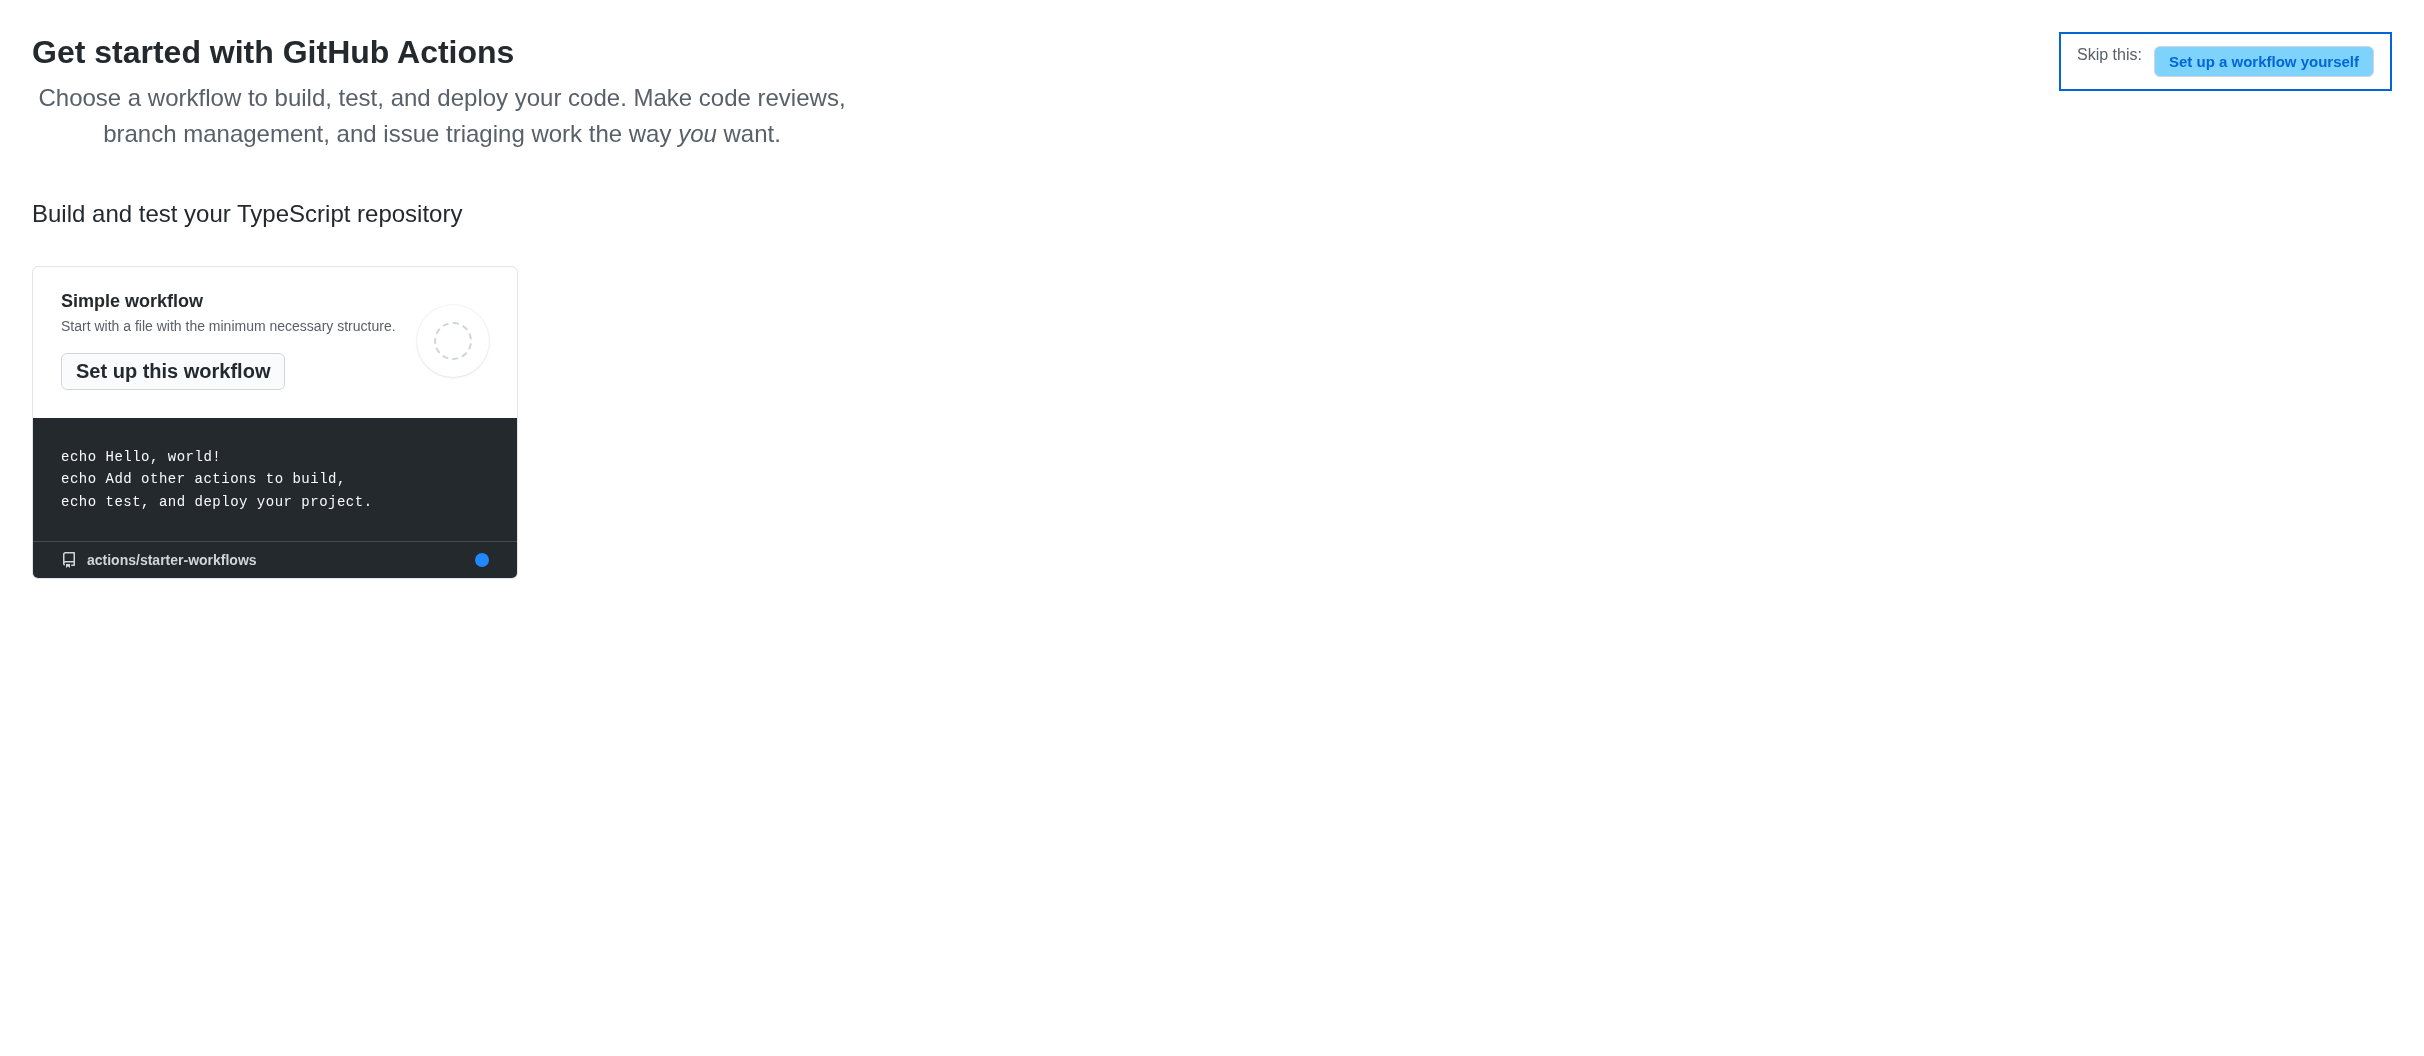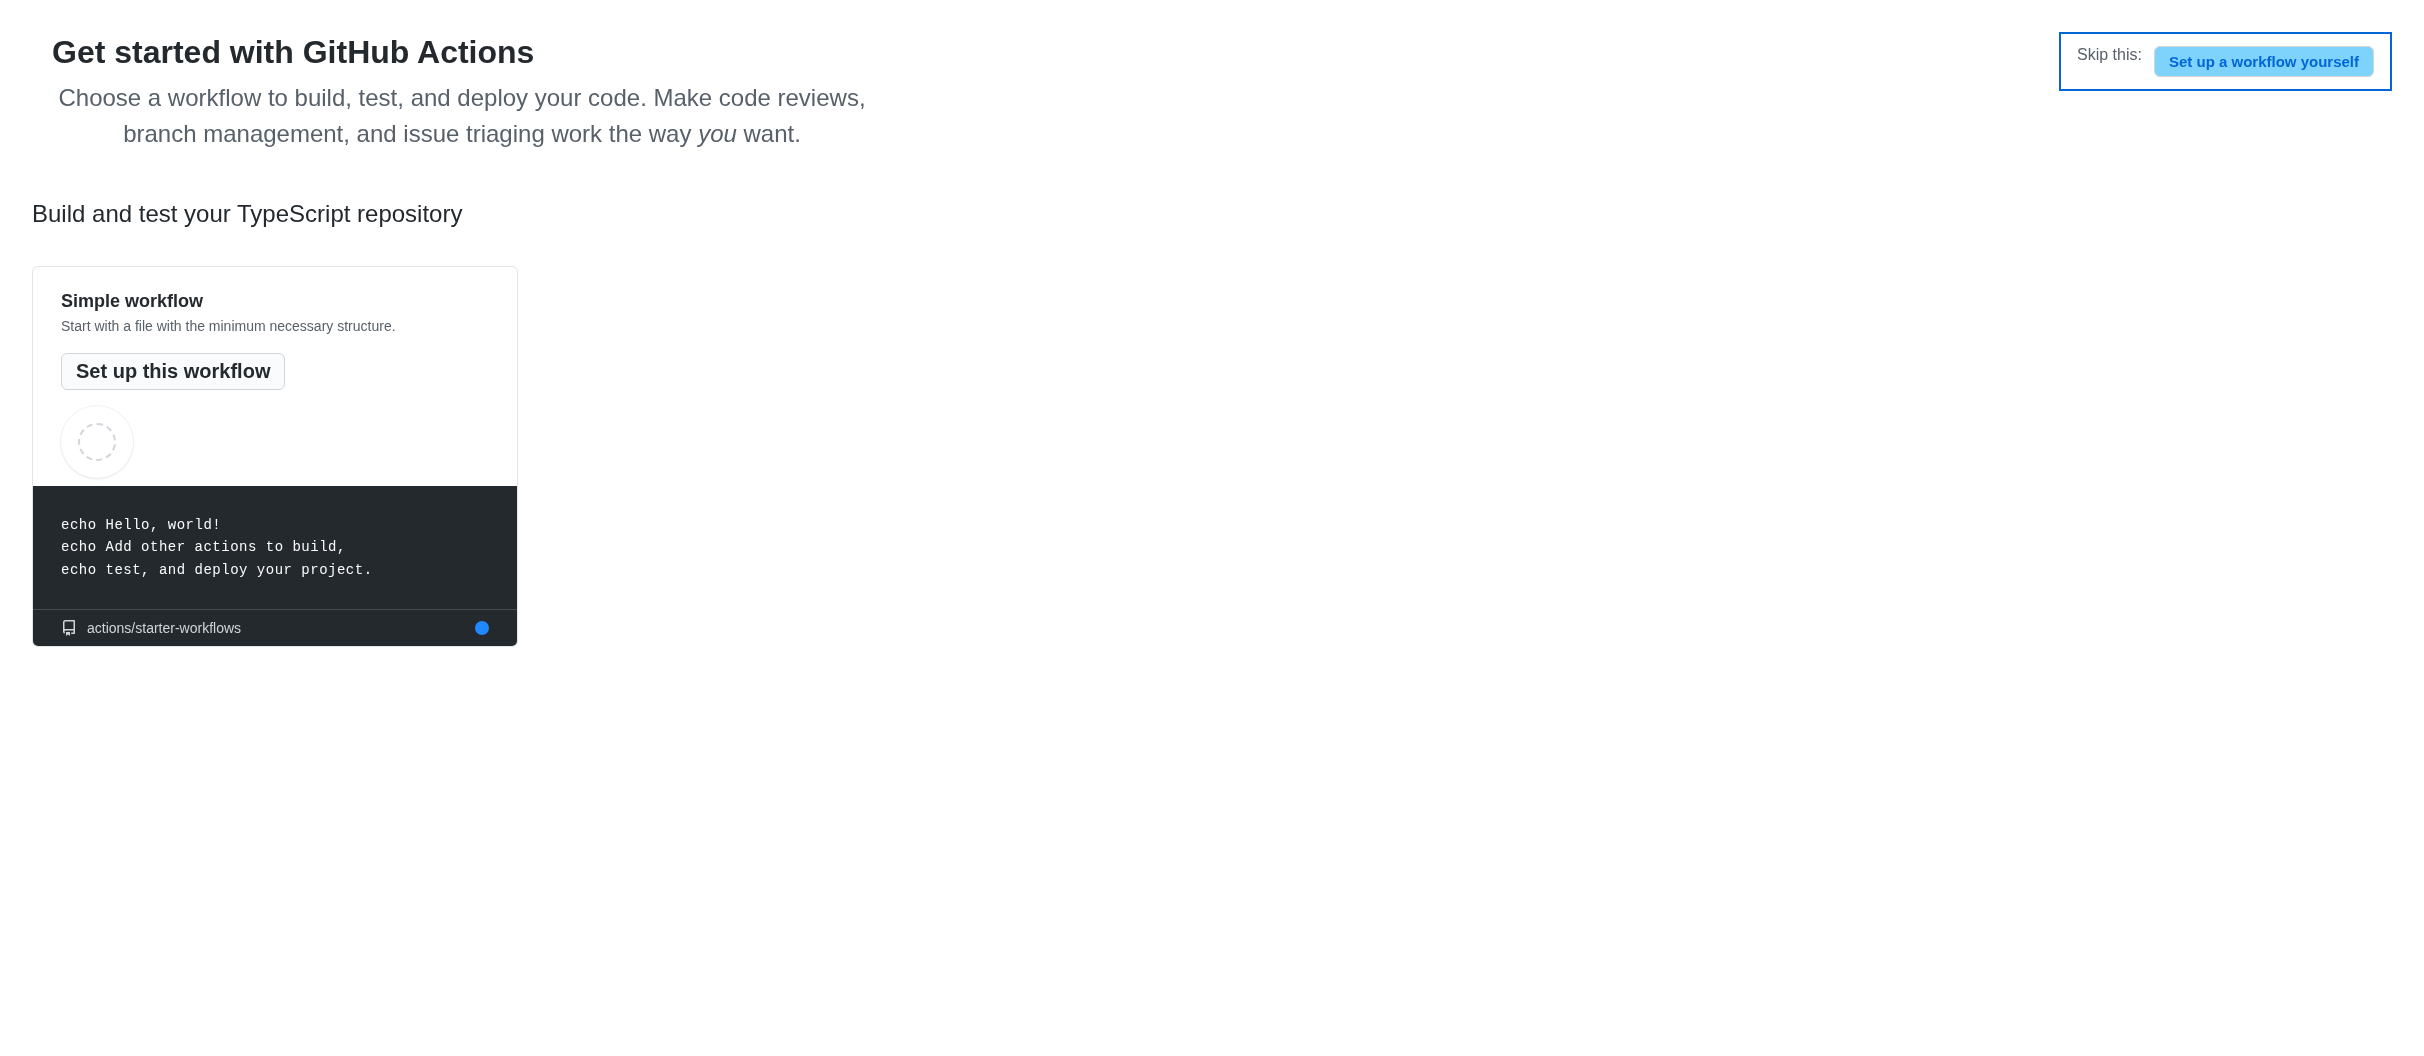--- a/index.html
+++ b/index.html
@@ -15,21 +15,20 @@
       width: 2424px;
       font-size: 14px;
     }
     .header-row {
       display: flex;
       justify-content: space-between;
       align-items: flex-start;
     }
     .main-left {
       max-width: 820px;
-      margin-left: 20px;
     }
     h1.title {
       font-size: 32px;
       font-weight: 600;
       color: #24292e;
       margin-bottom: 8px;
       line-height: 1.25;
     }
     .subtitle {
       font-size: 24px;
@@ -69,26 +68,25 @@
       color: #24292e;
       margin-bottom: 38px;
     }
     .card {
       width: 486px;
       border: 1px solid #e1e4e8;
       border-radius: 6px;
       overflow: hidden;
     }
     .card-top {
-      padding: 24px 28px 8px 28px;
+      padding: 24px 28px 28px 28px;
       display: flex;
       justify-content: space-between;
-      align-items: flex-start;
+      align-items: center;
       gap: 16px;
-      flex-direction: column;
     }
     .card-info {
       flex: 1;
     }
     .card-title {
       font-size: 18px;
       font-weight: 600;
       color: #24292e;
       margin-bottom: 4px;
     }
@@ -142,20 +140,21 @@
       padding: 10px 28px;
       display: flex;
       align-items: center;
       justify-content: space-between;
       color: #d1d5da;
       font-size: 14px;
     }
     .footer-left {
       display: flex;
       gap: 10px;
+      font-weight: bold;
     }
     .repo-icon {
       display: inline-flex;
     }
     .lang-dot {
       width: 14px;
       height: 14px;
       border-radius: 50%;
       background: #2b7489;
       display: inline-block;

